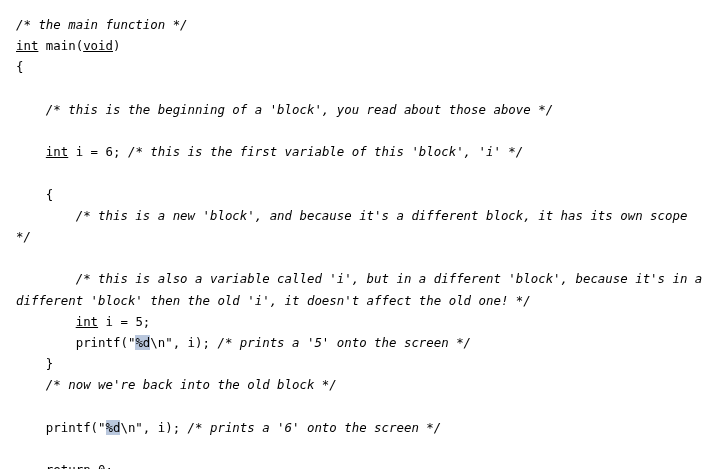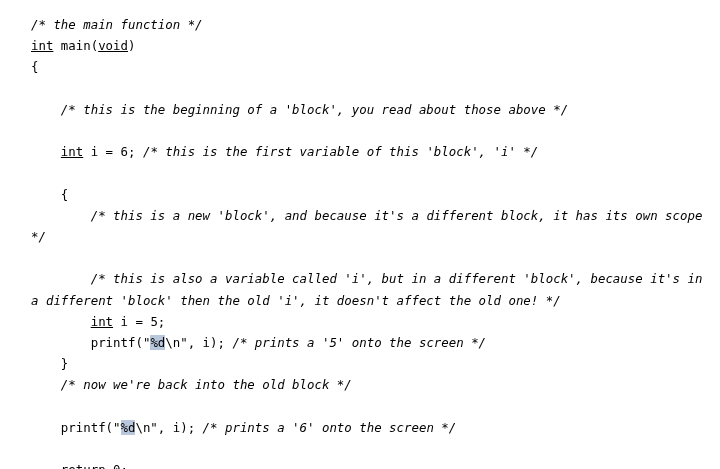--- a/index.html
+++ b/index.html
@@ -17,21 +17,20 @@
     padding: 14px 16px 0 16px;
     font-size: 12.4px;
     line-height: 21.2px;
     color: #000000;
     white-space: pre-wrap;
     word-break: normal;
   }
   .line {
     min-height: 21.2px;
     white-space: pre-wrap;
-    margin-left: 15px;
   }
   .cmt {
     font-style: italic;
     font-family: "DejaVu Sans Mono", "Liberation Mono", monospace;
   }
   .kw {
     text-decoration: underline;
     text-align: right;
   }
   .hl {

